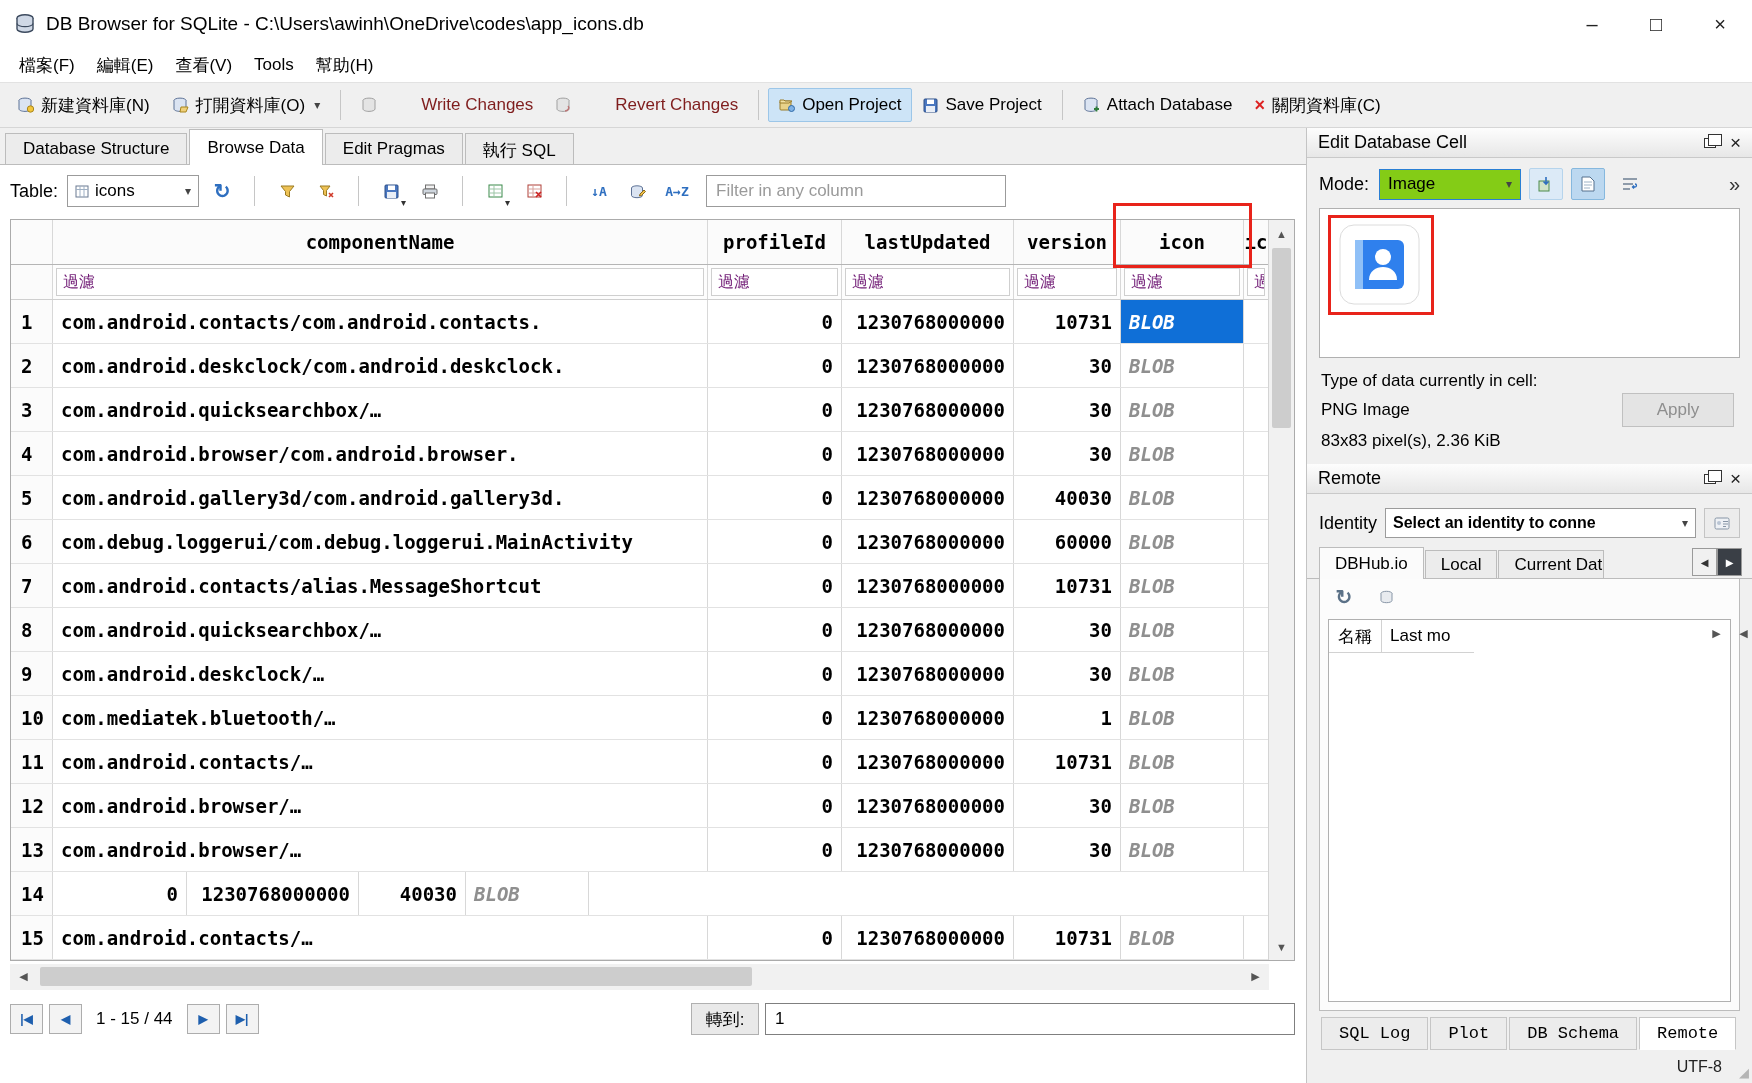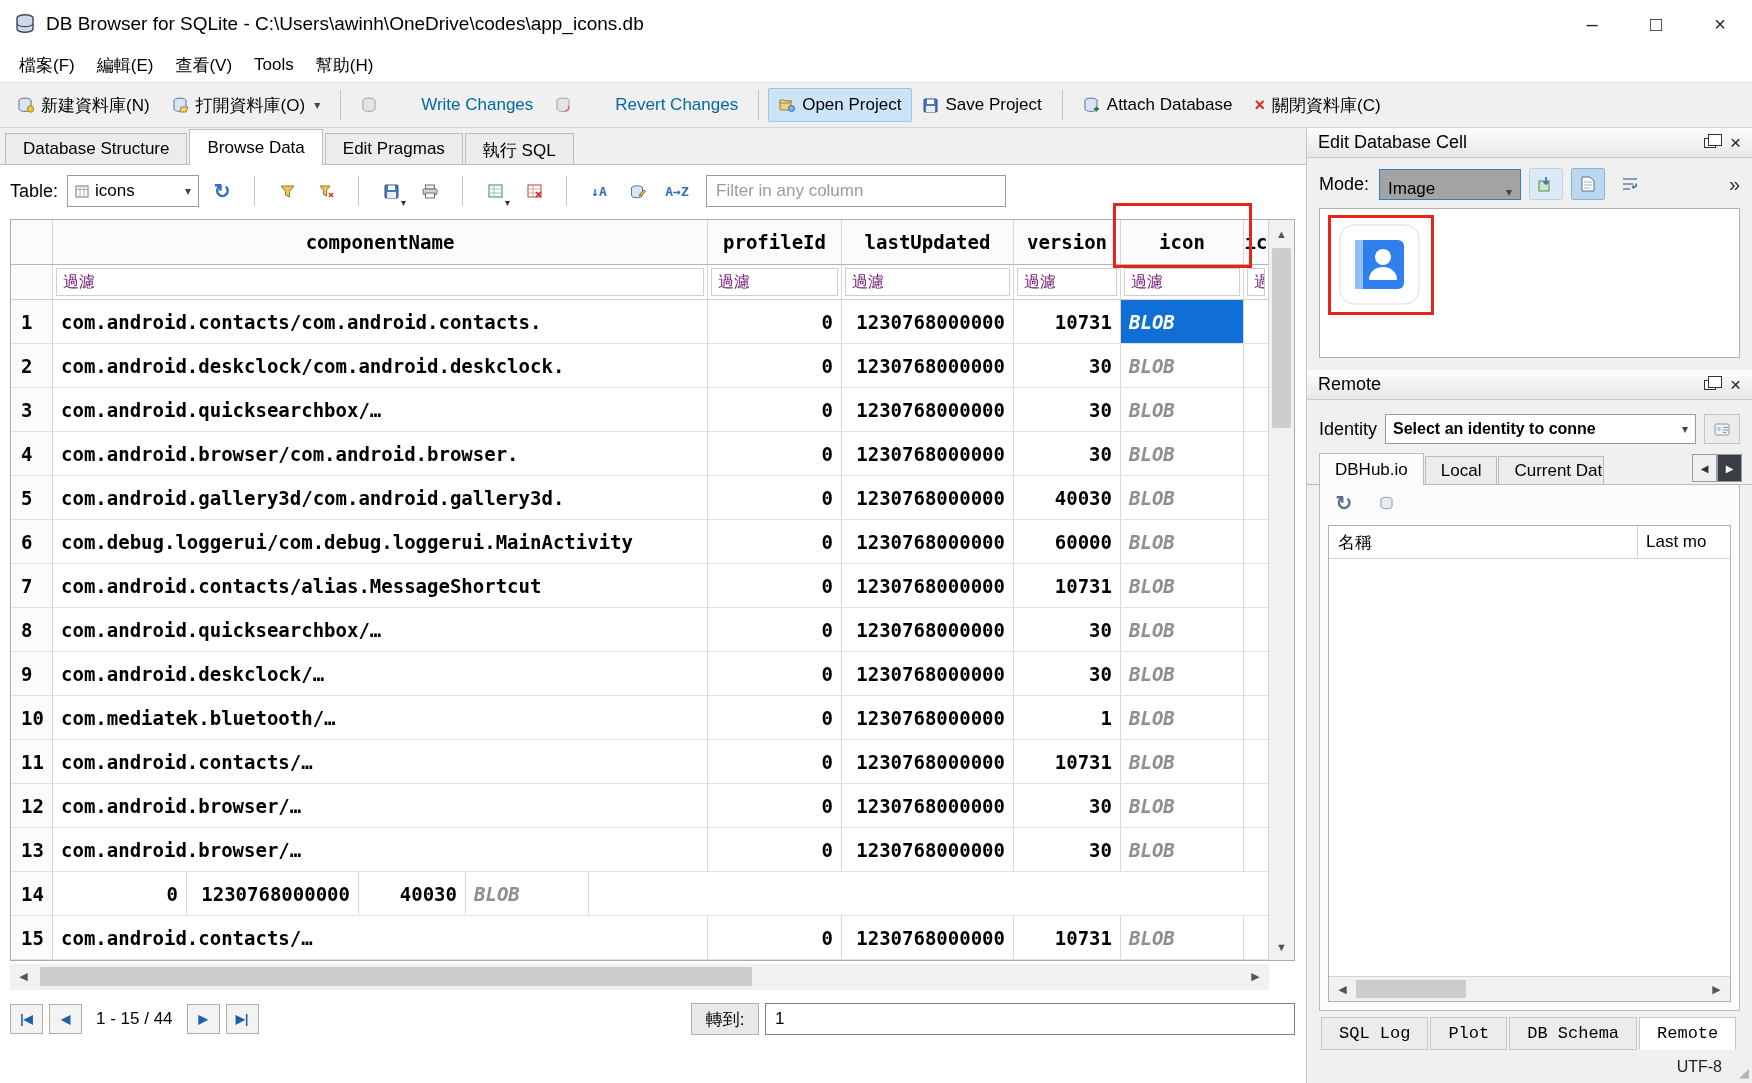--- a/index.html
+++ b/index.html
@@ -13,21 +13,21 @@
   .win-controls { display:flex; height:100%; flex:none; }
   .win-btn { width:64px; height:100%; display:flex; align-items:center; justify-content:center; font-size:20px; color:#222; }
 
   
   .menubar { height:34px; background:#fff; display:flex; align-items:center; padding-left:8px; flex:none; }
   .menu-item { padding:4px 11px; font-size:17px; }
 
   
   .toolbar { height:46px; background:#f0f0f0; border-top:1px solid #e2e2e2; border-bottom:1px solid #d6d6d6; display:flex; align-items:center; padding:0 6px; flex:none; }
   .tbtn { display:flex; align-items:center; gap:7px; padding:6px 10px; font-size:17px; white-space:nowrap; border:1px solid transparent; }
-  .tbtn.disabled { color:#0369a1;gap:44px; }
+  .tbtn.disabled { color:#7f1d1d;gap:44px; }
   .tbtn.highlight { background:#cde4f7; border:1px solid #9cc6e8; border-radius:2px; }
   .tsep { width:1px; height:30px; background:#c6c6c6; margin:0 9px; flex:none; }
   .caret { font-size:12px; color:#444; margin-left:2px; }
   .redx { color:#d22; font-weight:bold; font-size:18px; }
 
   
   .main { flex:1; display:flex; min-height:0; }
   .left-pane { width:1306px; flex:none; background:#fff; display:flex; flex-direction:column; }
   .right-pane { flex:1; background:#f0f0f0; border-left:1px solid #c4c4c4; display:flex; flex-direction:column; min-width:0; }
 
@@ -92,21 +92,21 @@
 
   
   .panel-header { height:30px; background:linear-gradient(#fdfdfd,#e7e7e7); border-bottom:1px solid #c9c9c9; display:flex; align-items:center; padding:0 11px; font-size:18px; flex:none; }
   .ph-icons { margin-left:auto; display:flex; align-items:center; gap:14px; }
   .dock-icon { position:relative; width:12px; height:10px; border:1px solid #333; background:#fff; }
   .dock-icon::before { content:""; position:absolute; left:3px; top:-5px; width:12px; height:10px; border:1px solid #333; background:#fff; }
   .ph-x { font-size:19px; color:#222; line-height:1; }
 
   .mode-row { display:flex; align-items:center; padding:10px 12px 6px; gap:8px; flex:none; }
   .mode-label { font-size:18px; margin-right:2px; }
-  .mode-select { width:142px; height:31px; border:1px solid #2a7fd4; background:#a3a3a3; display:flex; align-items:flex-end; padding:0 8px; gap:4px; }
+  .mode-select { width:142px; height:31px; border:1px solid #2a7fd4; background:#84cc16; display:flex; align-items:center; padding:0 8px; gap:4px; }
   .mode-select .sel-text { flex:1; font-size:17px; }
   .sq-btn { width:34px; height:32px; display:flex; align-items:center; justify-content:center; border-radius:2px; flex:none; }
   .sq-btn.active { background:#bcd8f0; border:1px solid #86b8de; }
   .sq-btn.soft { background:#dceaf7; border:1px solid #b6d4ec; }
   .overflow-glyph { margin-left:auto; font-size:20px; color:#333; }
 
   .preview { position:relative; margin:2px 12px; height:150px; background:#fff; border:1px solid #b0b0b0; flex:none; }
   .appicon { position:absolute; left:18px; top:14px; }
 
   .redbox { position:absolute; border:3px solid #e8231a; z-index:10; pointer-events:none; }
@@ -130,21 +130,21 @@
   .rtabs { position:relative; display:flex; align-items:flex-end; padding-left:12px; height:33px; border-bottom:1px solid #bcbcbc; flex:none; }
   .rtab { height:28px; padding:4px 15px; font-size:17px; background:#ececec; border:1px solid #bcbcbc; border-bottom:none; margin-right:1px; white-space:nowrap; overflow:hidden; }
   .rtab.active { background:#fbfbfb; height:32px; margin-bottom:-1px; padding-top:6px; }
   .rtab.clipped { max-width:106px; }
   .rtab-arrows { position:absolute; right:10px; bottom:2px; display:flex; }
   .rtab-arrow { width:25px; height:28px; border:1px solid #9a9a9a; background:#f0f0f0; display:flex; align-items:center; justify-content:center; font-size:10px; color:#333; }
   .rtab-arrow.dark { background:#3a3f46; color:#fff; }
 
   .rpage { flex:1; margin:0 12px; background:#fcfcfc; border:1px solid #bcbcbc; border-top:none; display:flex; flex-direction:column; min-height:0; }
   .ricons { height:36px; display:flex; align-items:center; gap:10px; padding:0 8px; flex:none; }
-  .rlist { position:relative; flex:1; margin:4px 8px 8px; background:#fff; border:1px solid #b0b0b0; display:flex; flex-direction:column; min-height:0;justify-content:space-between; }
+  .rlist { position:relative; flex:1; margin:4px 8px 8px; background:#fff; border:1px solid #b0b0b0; display:flex; min-height:0;justify-content:space-between; }
   .rlist-header { display:flex; height:33px; border-bottom:1px solid #d2d2d2; font-size:17px; flex:none; }
   .rc-name { flex:1; display:flex; align-items:center; padding:0 9px; border-right:1px solid #d2d2d2; }
   .rc-last { width:92px; display:flex; align-items:center; padding:0 8px; overflow:hidden; white-space:nowrap; flex:none; }
   .rlist-body { flex:1; }
   .rlist-hscroll { position:relative; height:25px; background:#f1f1f1; border-top:1px solid #d4d4d4; flex:none; }
   .rhthumb { position:absolute; left:27px; top:3px; width:110px; height:18px; background:#cdcdcd; }
 
   .bottom-tabs { height:36px; display:flex; align-items:center; padding-left:14px; gap:2px; flex:none; margin-top:4px; }
   .btab { padding:6px 17px; font-size:17px; background:#ececec; border:1px solid #c6c6c6; white-space:nowrap;font-family:Liberation Mono, monospace; }
   .btab.active { background:#fff; border-bottom-color:#fff; }
@@ -577,20 +577,28 @@
         <svg class="appicon" width="83" height="83" viewBox="0 0 83 83">
           <rect x="2" y="2" width="79" height="79" rx="14" fill="#ffffff" stroke="#dcdcdc"></rect>
           <rect x="17" y="17" width="49" height="49" rx="6" fill="#2f80ed"></rect>
           <rect x="17" y="17" width="8" height="49" fill="#8fc0f7"></rect>
           <circle cx="45" cy="34" r="8" fill="#ffffff"></circle>
           <path d="M31 57c0-9 7-13 14-13s14 4 14 13z" fill="#ffffff"></path>
         </svg>
         <div class="redbox redbox-preview"></div>
       </div>
 
+      <div class="type-block">
+        <div class="type-caption">Type of data currently in cell:</div>
+        <div class="type-row">
+          <span class="type-value">PNG Image</span>
+          <div class="apply-btn">Apply</div>
+        </div>
+        <div class="size-line">83x83 pixel(s), 2.36 KiB</div>
+      </div>
 
       <div class="panel-header remote-header">
         <span>Remote</span>
         <div class="ph-icons">
           <div class="dock-icon"></div>
           <span class="ph-x">×</span>
         </div>
       </div>
 
       <div class="identity-row">

